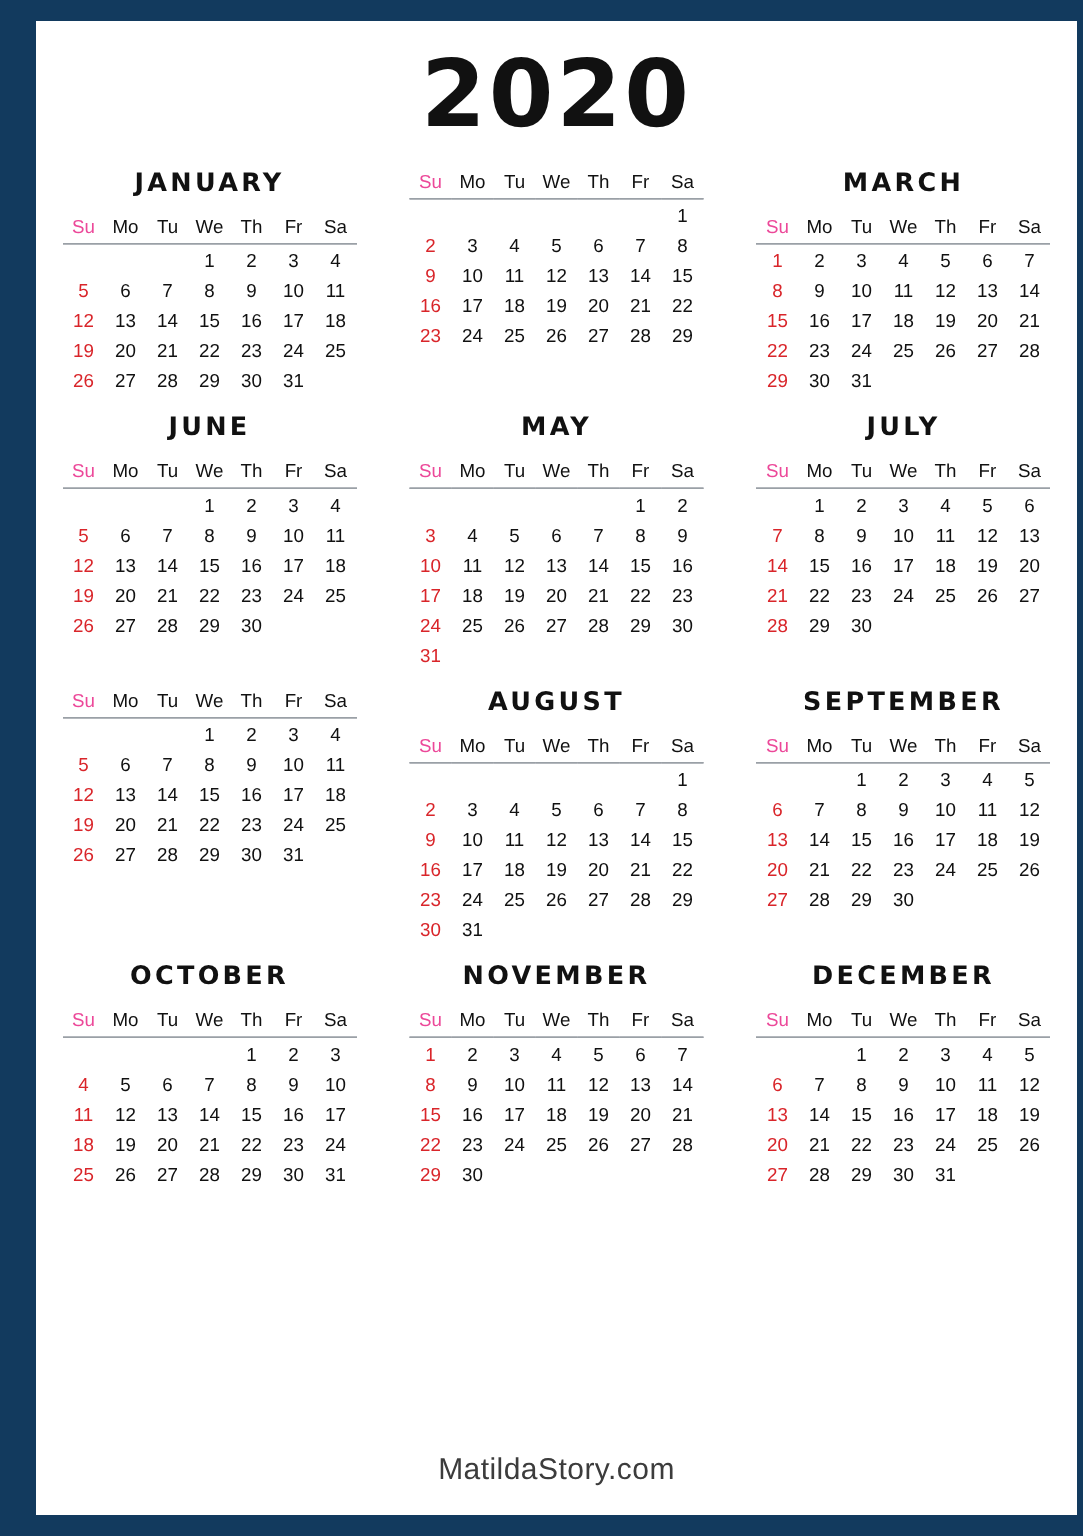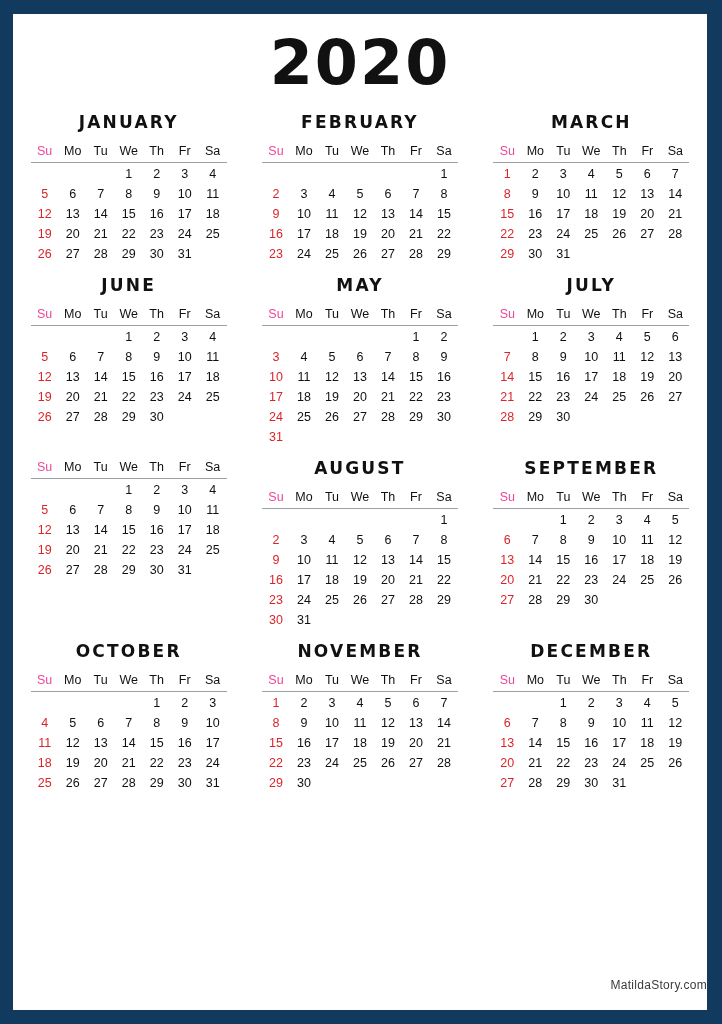--- a/index.html
+++ b/index.html
@@ -8,21 +8,21 @@
   }
   body {
     width: 722px;
     height: 1024px;
     background: #123a5e;
     font-family: "Liberation Sans", sans-serif;
     overflow: hidden;
   }
   .page {
     position: absolute;
-    left: 13px;
+    left: 24px;
     top: 14px;
     width: 694px;
     height: 996px;
     background: #ffffff;
     box-sizing: border-box;
   }
   .year {
     text-align: center;
     font-size: 62px;
     font-weight: bold;
@@ -82,22 +82,22 @@
     color: #d9252a;
   }
   table.cal td.empty {
     color: transparent;
   }
   .footer {
     position: absolute;
     bottom: 18px;
     left: 0;
     width: 100%;
-    text-align: right;
-    font-size: 12px;
+    text-align: center;
+    font-size: 20px;
     color: #3c3c3c;
     letter-spacing: 0.3px;
   }
 </style>
 </head>
 <body>
 
 <div class="page">
   <div class="year">2020</div>
   <div class="grid">
@@ -158,21 +158,20 @@
               <td>28</td>
               <td>29</td>
               <td>30</td>
               <td>31</td>
               <td class="empty"></td>
             </tr>
           </tbody>
         </table>
       </div>
       <div class="month">
-        <div class="month-name">FEBRUARY</div>
         <table class="cal">
           <thead>
             <tr>
               <th class="sun">Su</th>
               <th>Mo</th>
               <th>Tu</th>
               <th>We</th>
               <th>Th</th>
               <th>Fr</th>
               <th>Sa</th>

